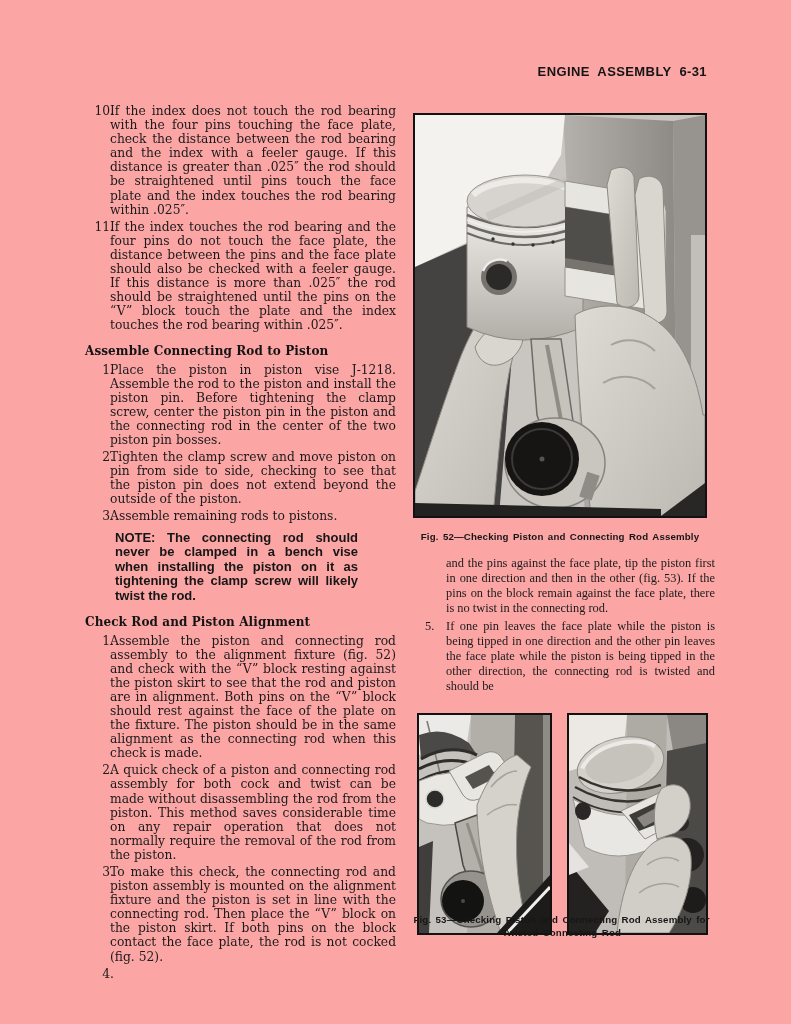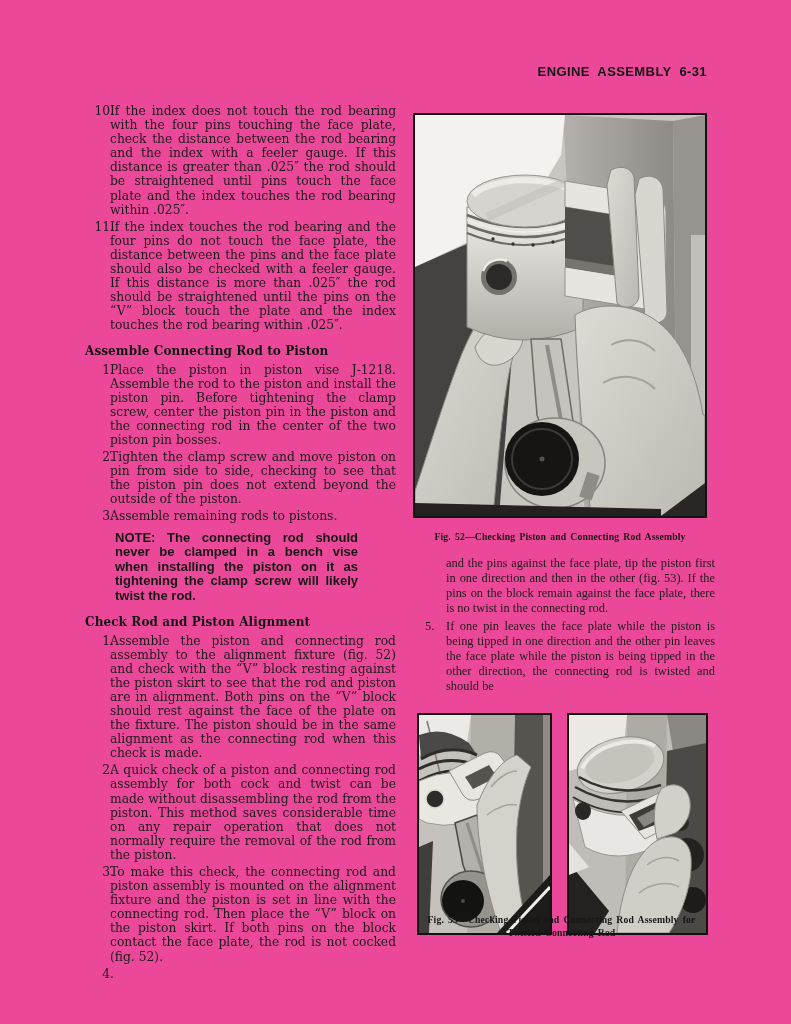--- a/index.html
+++ b/index.html
@@ -1,18 +1,18 @@
 <!DOCTYPE html>
 <html><head>
 <meta charset="utf-8">
 <style>
   html,body{margin:0;padding:0;background:#ffffff;}
   .page{
     position:relative;width:791px;height:1024px;margin:0 auto;
-    background:#ec4899;overflow:hidden;
+    background:#fca5a5;overflow:hidden;
     font-family:"DejaVu Serif",serif;color:#1b1b1b;
   }
   
   .running-head{
     position:absolute;top:64px;left:413px;width:294px;text-align:right;
     font-family:"Liberation Sans",sans-serif;font-weight:700;font-size:13px;
     letter-spacing:.4px;word-spacing:4px;color:#141414;
   }
   
   .col-left{position:absolute;left:85px;top:104px;width:311px;}
@@ -39,21 +39,21 @@
     font-size:13px;line-height:14.6px;color:#161616;
   }
   
   .photo{position:absolute;border:2px solid #121212;background:#c9c6c1;box-sizing:content-box;}
   .photo svg{display:block;}
   .fig52{top:113px;left:0;width:290px;height:401px;}
   .fig53-left{top:713px;left:4px;width:131px;height:218px;}
   .fig53-right{top:713px;left:154px;width:137px;height:218px;}
   .caption{
     position:absolute;left:0;width:294px;text-align:center;
-    font-family:Liberation Serif, serif;font-weight:700;
+    font-family:Liberation Sans, sans-serif;font-weight:700;
     font-size:9.7px;line-height:12.5px;letter-spacing:.15px;word-spacing:1.5px;color:#161616;
   }
   .cap52{top:531px;}
   .cap53{top:914px;width:297px;}
   .rc-text{position:absolute;top:556px;left:8px;width:294px;font-family:Liberation Serif, serif;}
 </style>
 </head>
 <body>
 
 <div class="page">

